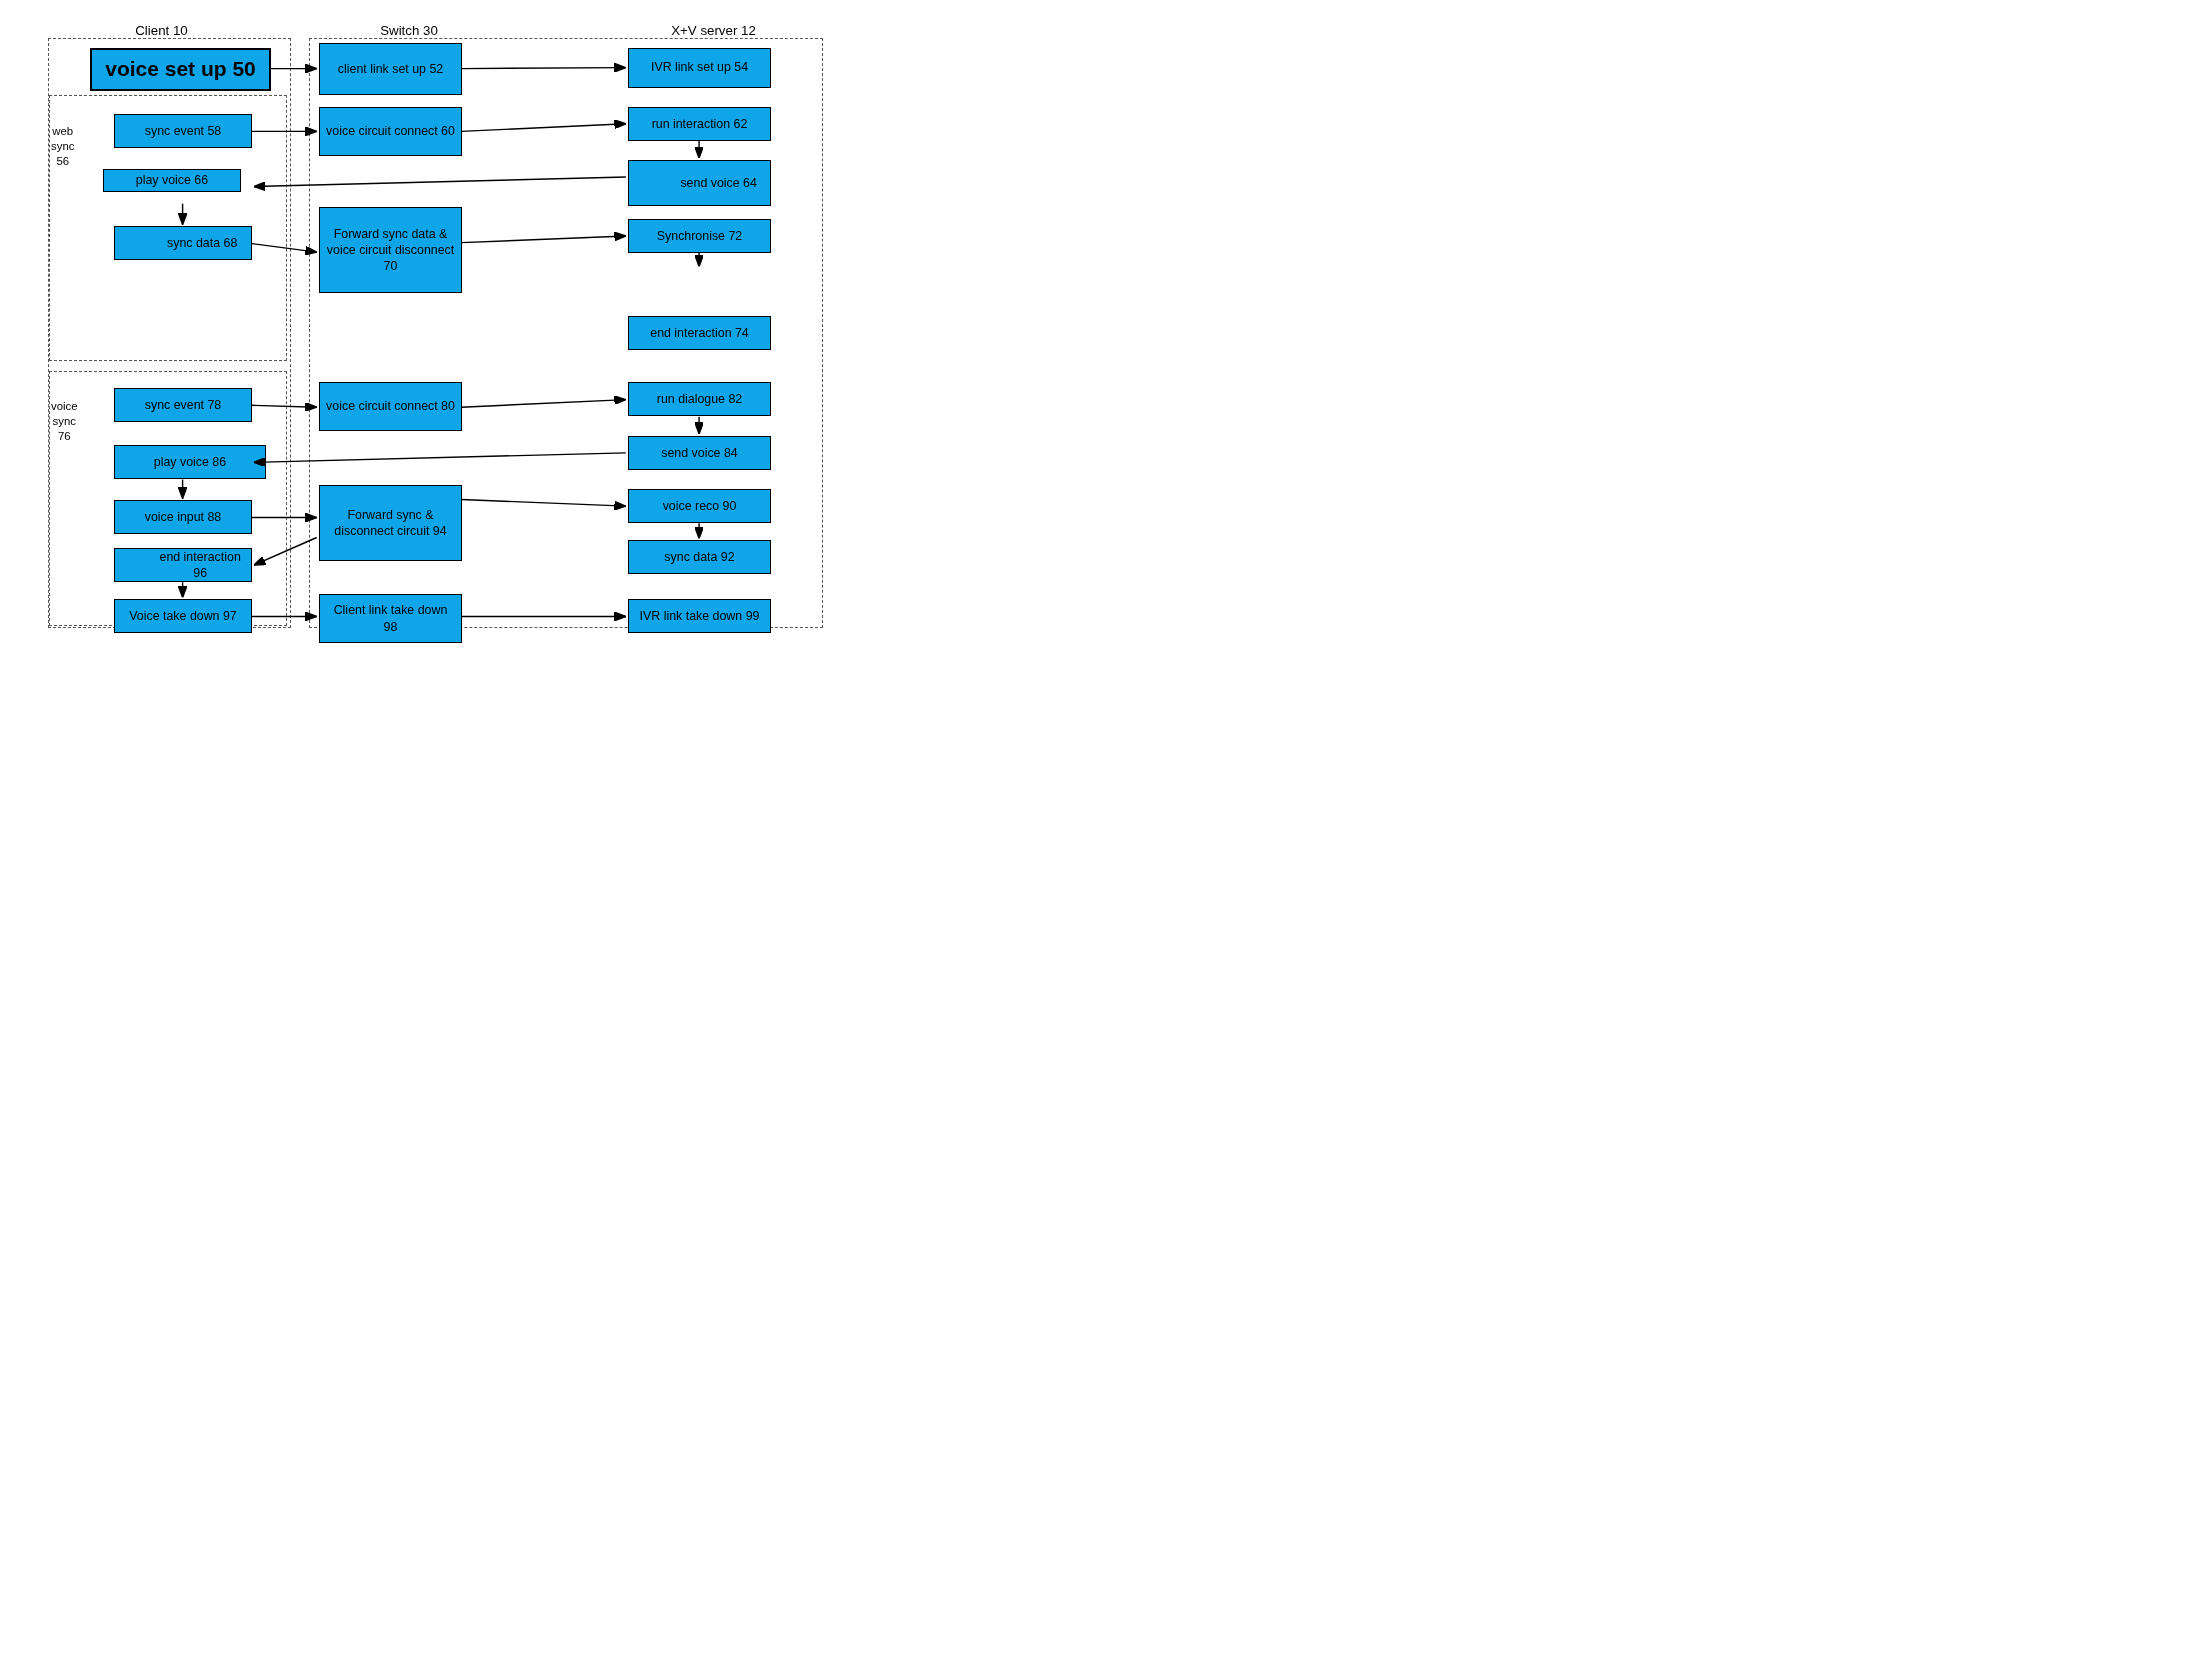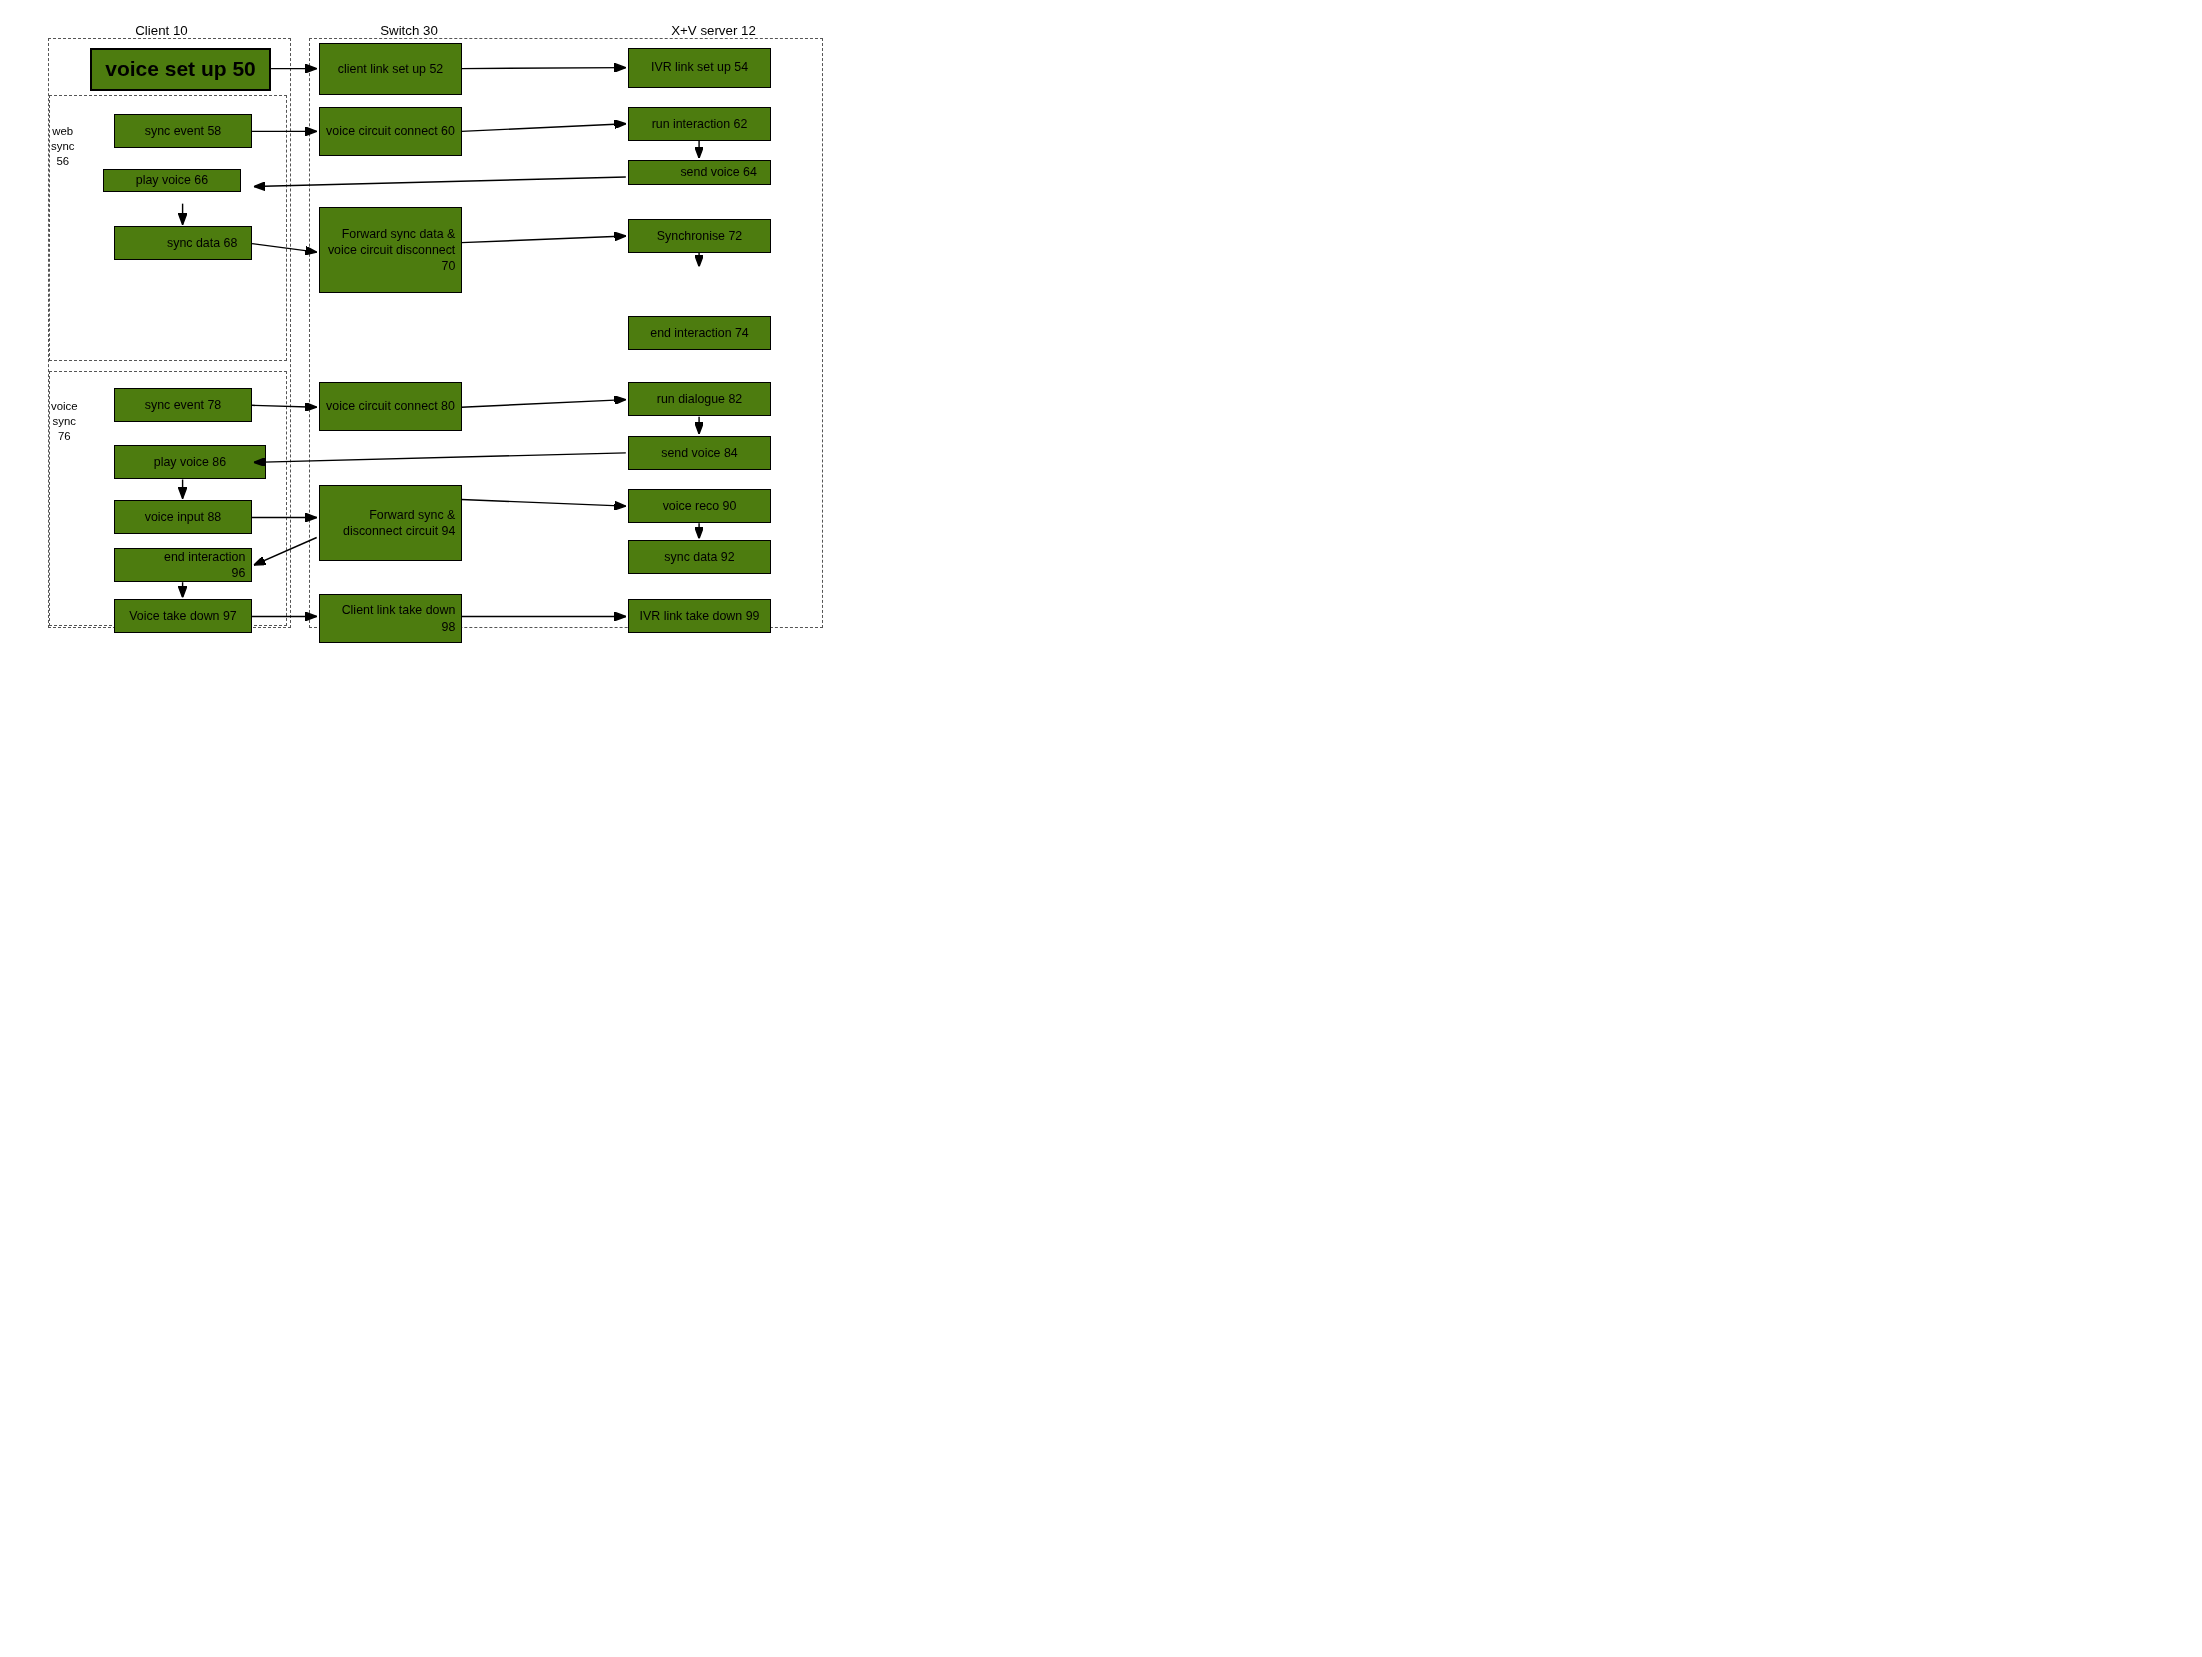--- a/index.html
+++ b/index.html
@@ -12,25 +12,25 @@
       padding: 19px;
     }
     .diagram {
       position: relative;
       width: 818px;
       height: 609px;
     }
     .box {
       position: absolute;
       border: 1.4px solid #000;
-      background: #4d7c0f;
+      background: #0ea5e9;
       display: flex;
       align-items: center;
       justify-content: center;
-      text-align: right;
+      text-align: center;
       padding: 3.8px 5.7px;
       line-height: 1.3;
     }
     .box-large-title {
       font-size: 21px;
       font-weight: bold;
       border: 2.4px solid #000;
     }
     .dashed-region {
       position: absolute;
@@ -91,21 +91,21 @@
   <div class="box" style="left:609px; top:28.5px; width:143px; height:40px;">IVR link set up 54</div>
 
   <div class="box" style="left:95px; top:95px; width:138px; height:34px;">sync event 58</div>
 
   <div class="box" style="left:300px; top:88px; width:143px; height:49px;">voice circuit connect 60</div>
 
   <div class="box" style="left:609px; top:88px; width:143px; height:34px;">run interaction 62</div>
 
   <div class="box" style="left:84px; top:150px; width:138px; height:23px;">play voice 66</div>
 
-  <div class="box" style="left:609px; top:141px; width:143px; height:25px;padding-left:44px;">send voice 64</div>
+  <div class="box" style="left:609px; top:141px; width:143px; height:46px;padding-left:44px;">send voice 64</div>
 
   <div class="box" style="left:95px; top:207px; width:138px; height:34px;padding-left:44px;">sync data 68</div>
 
   <div class="box" style="left:300px; top:188px; width:143px; height:86px;">Forward sync data &amp; voice circuit disconnect 70</div>
 
   <div class="box" style="left:609px; top:200px; width:143px; height:34px;">Synchronise 72</div>
 
   <div class="box" style="left:609px; top:249px; width:143px; height:34px;margin-top:48px;">end interaction 74</div>
 
   <div class="box" style="left:95px; top:369px; width:138px; height:34px;">sync event 78</div>

